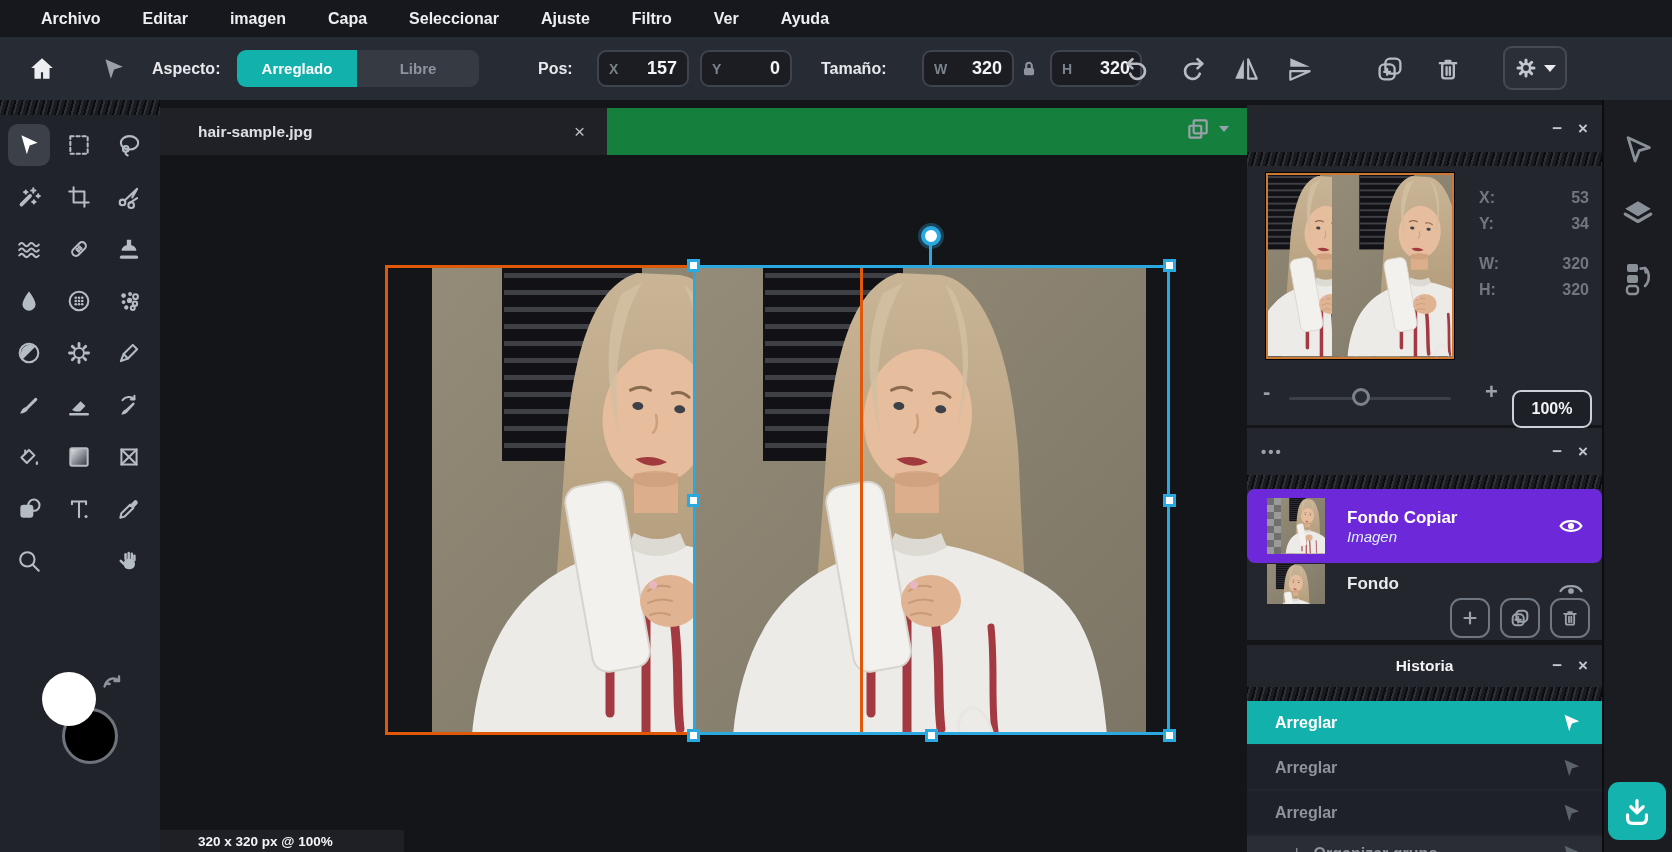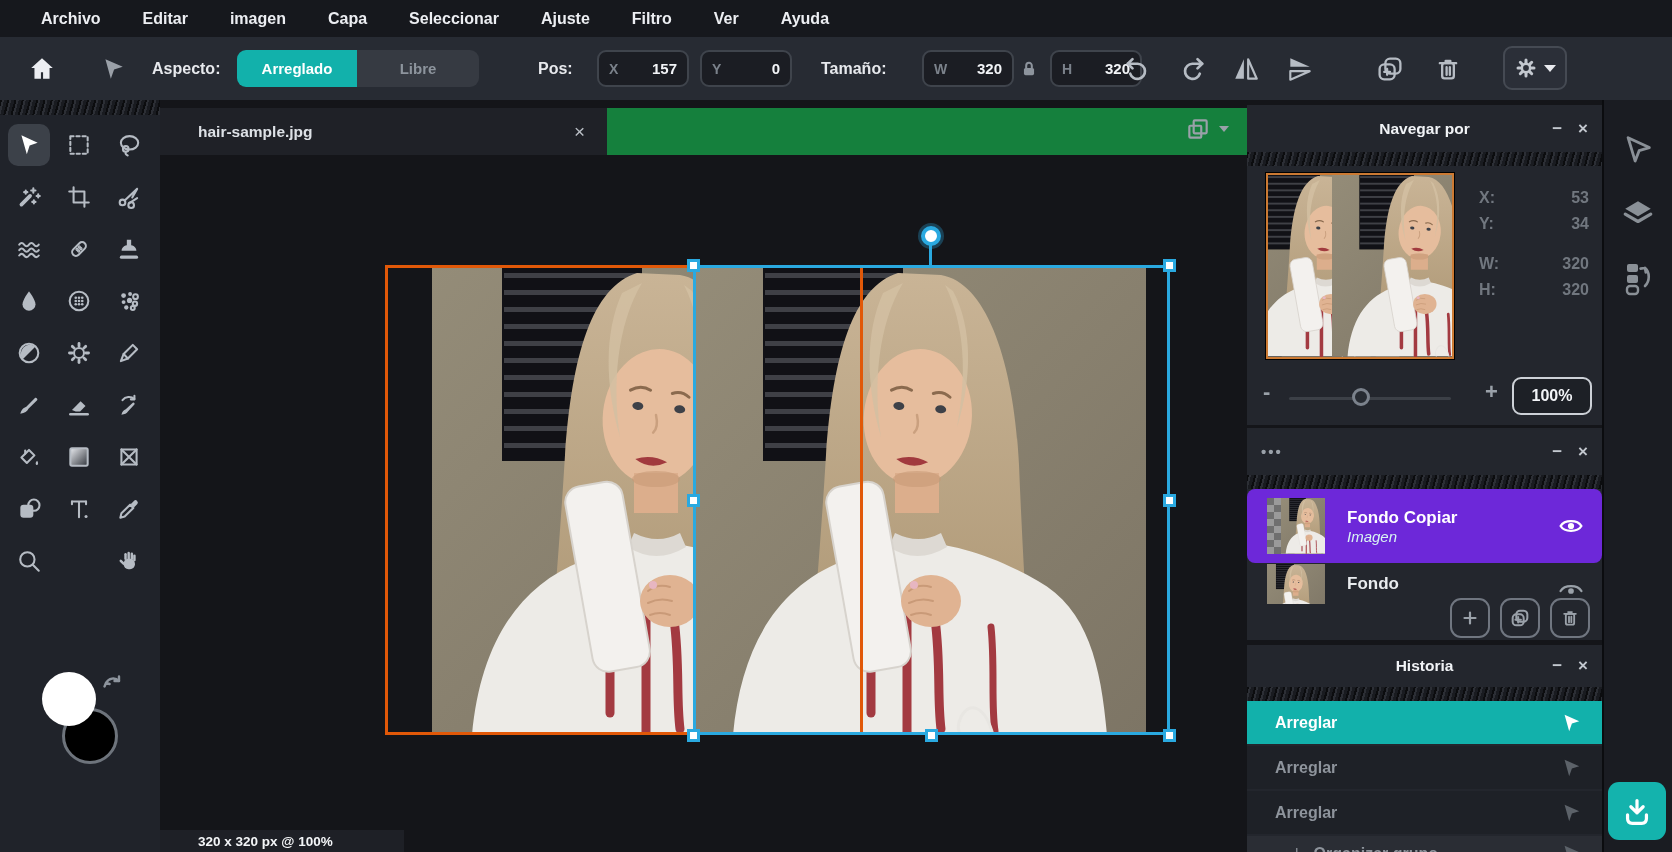--- a/index.html
+++ b/index.html
@@ -13,21 +13,21 @@
 
   
   .toolbar { position:absolute; left:0; top:37px; width:1672px; height:63px; background:#272b33; z-index:29; }
   .toolbar .tb { position:absolute; top:0; height:63px; display:flex; align-items:center; }
   .tlabel { font-size:16px; font-weight:600; color:#e7e9ed; }
   .seg { position:absolute; left:237px; top:13px; height:37px; display:flex; border-radius:9px; overflow:hidden; }
   .seg .on  { width:120px; background:#12b1ab; color:#fff; font-size:15px; font-weight:600; display:flex; align-items:center; justify-content:center; }
   .seg .off { width:122px; background:#363a42; color:#8d949d; font-size:15px; font-weight:600; display:flex; align-items:center; justify-content:center; }
   .field { position:absolute; top:13px; height:37px; width:92px; background:#1b1d23; border:2px solid #3f444c; border-radius:9px; display:flex; align-items:center; padding:0 10px; }
   .field .fk { color:#7b828b; font-size:14px; font-weight:600; }
-  .field .fv { margin-left:auto; color:#f2f4f7; font-size:15px; font-weight:600; }
+  .field .fv { margin-left:auto; color:#f2f4f7; font-size:18px; font-weight:600; }
   .icobtn { position:absolute; top:14px; width:36px; height:36px; display:flex; align-items:center; justify-content:center; }
   .gearbtn { position:absolute; left:1503px; top:9px; width:64px; height:44px; background:#2b2f38; border:2px solid #454a53; border-radius:9px; display:flex; align-items:center; justify-content:center; gap:6px; }
   .caret { width:0; height:0; border-left:6px solid transparent; border-right:6px solid transparent; border-top:7px solid #e8eaee; }
 
   
   .palette { position:absolute; left:0; top:100px; width:160px; height:752px; background:#20232a; z-index:20; }
   .hatch { background-color:#191b20; background-image:repeating-linear-gradient(105deg, rgba(0,0,0,.55) 0 2px, rgba(88,92,102,.30) 2px 4px, transparent 4px 7px); }
   .pal-hatch { position:absolute; left:0; top:0; width:160px; height:15px; }
   .tool { position:absolute; width:42px; height:42px; border-radius:10px; display:flex; align-items:center; justify-content:center; }
   .tool.sel { background:#3c4149; }
@@ -63,21 +63,21 @@
   .gray { color:#71777f; }
 
   
   .nav-thumb { position:absolute; left:19px; top:68px; width:188px; height:186px; border:2px solid #cc7a33; outline:1px solid #000; background:#101114; overflow:hidden; }
   .nav-row { position:absolute; left:232px; width:110px; display:flex; font-size:16px; font-weight:600; }
   .nav-row .nv { margin-left:auto; }
   .zoomrow { position:absolute; left:0; top:268px; width:355px; height:46px; }
   .zminus,.zplus { position:absolute; top:6px; font-size:22px; font-weight:700; color:#9aa1a9; }
   .ztrack { position:absolute; left:42px; top:24px; width:162px; height:3px; background:#3c4047; border-radius:2px; }
   .zknob { position:absolute; left:105px; top:15px; width:18px; height:18px; border-radius:50%; background:#272b32; border:3px solid #7b828c; }
-  .zval { position:absolute; left:265px; top:4px; width:80px; height:38px; border:2px solid #cdd1d7; border-radius:9px; display:flex; align-items:center; justify-content:center; font-size:16px; font-weight:600; color:#f2f4f7; background:#1d2026; }
+  .zval { position:absolute; left:265px; top:17px; width:80px; height:38px; border:2px solid #cdd1d7; border-radius:9px; display:flex; align-items:center; justify-content:center; font-size:16px; font-weight:600; color:#f2f4f7; background:#1d2026; }
 
   
   .lrow { position:absolute; left:0; width:355px; display:flex; align-items:center; }
   .lrow.sel { background:#6d28d9;border-radius:8px; }
   .lthumb { position:relative; width:58px; height:56px; margin-left:20px; background:#101114; overflow:hidden; flex:none; }
   .checker { background-image:conic-gradient(#9a9a9a 25%, #6f6f6f 0 50%, #9a9a9a 0 75%, #6f6f6f 0); background-size:14px 14px; }
   .lmeta { margin-left:22px; }
   .lname { font-size:17px; font-weight:700; color:#fff; }
   .ltype { font-size:15px; font-style:italic; color:#d8f4f2; }
   .lname.dim { color:#e8ebee; }
@@ -545,21 +545,20 @@
   <div class="handle" style="left:1163px;top:729px"></div>
 
   <div class="statusbar">
     <span>320 x 320 px @ 100%</span>
   </div>
 
   <div class="rightcol">
 
     <div class="panel" style="top:5px;height:320px">
       <div class="phead">
-        <div class="ptitle">Navegar por</div>
         <div class="pctrl">
           <span>−</span>
           <span>×</span>
         </div>
       </div>
       <div class="phatch hatch"></div>
       <div class="nav-thumb">
         <svg width="184" height="182" viewBox="0 0 184 182">
             <g transform="translate(-30,-2) scale(0.39)">
               <use href="#portrait"></use>

